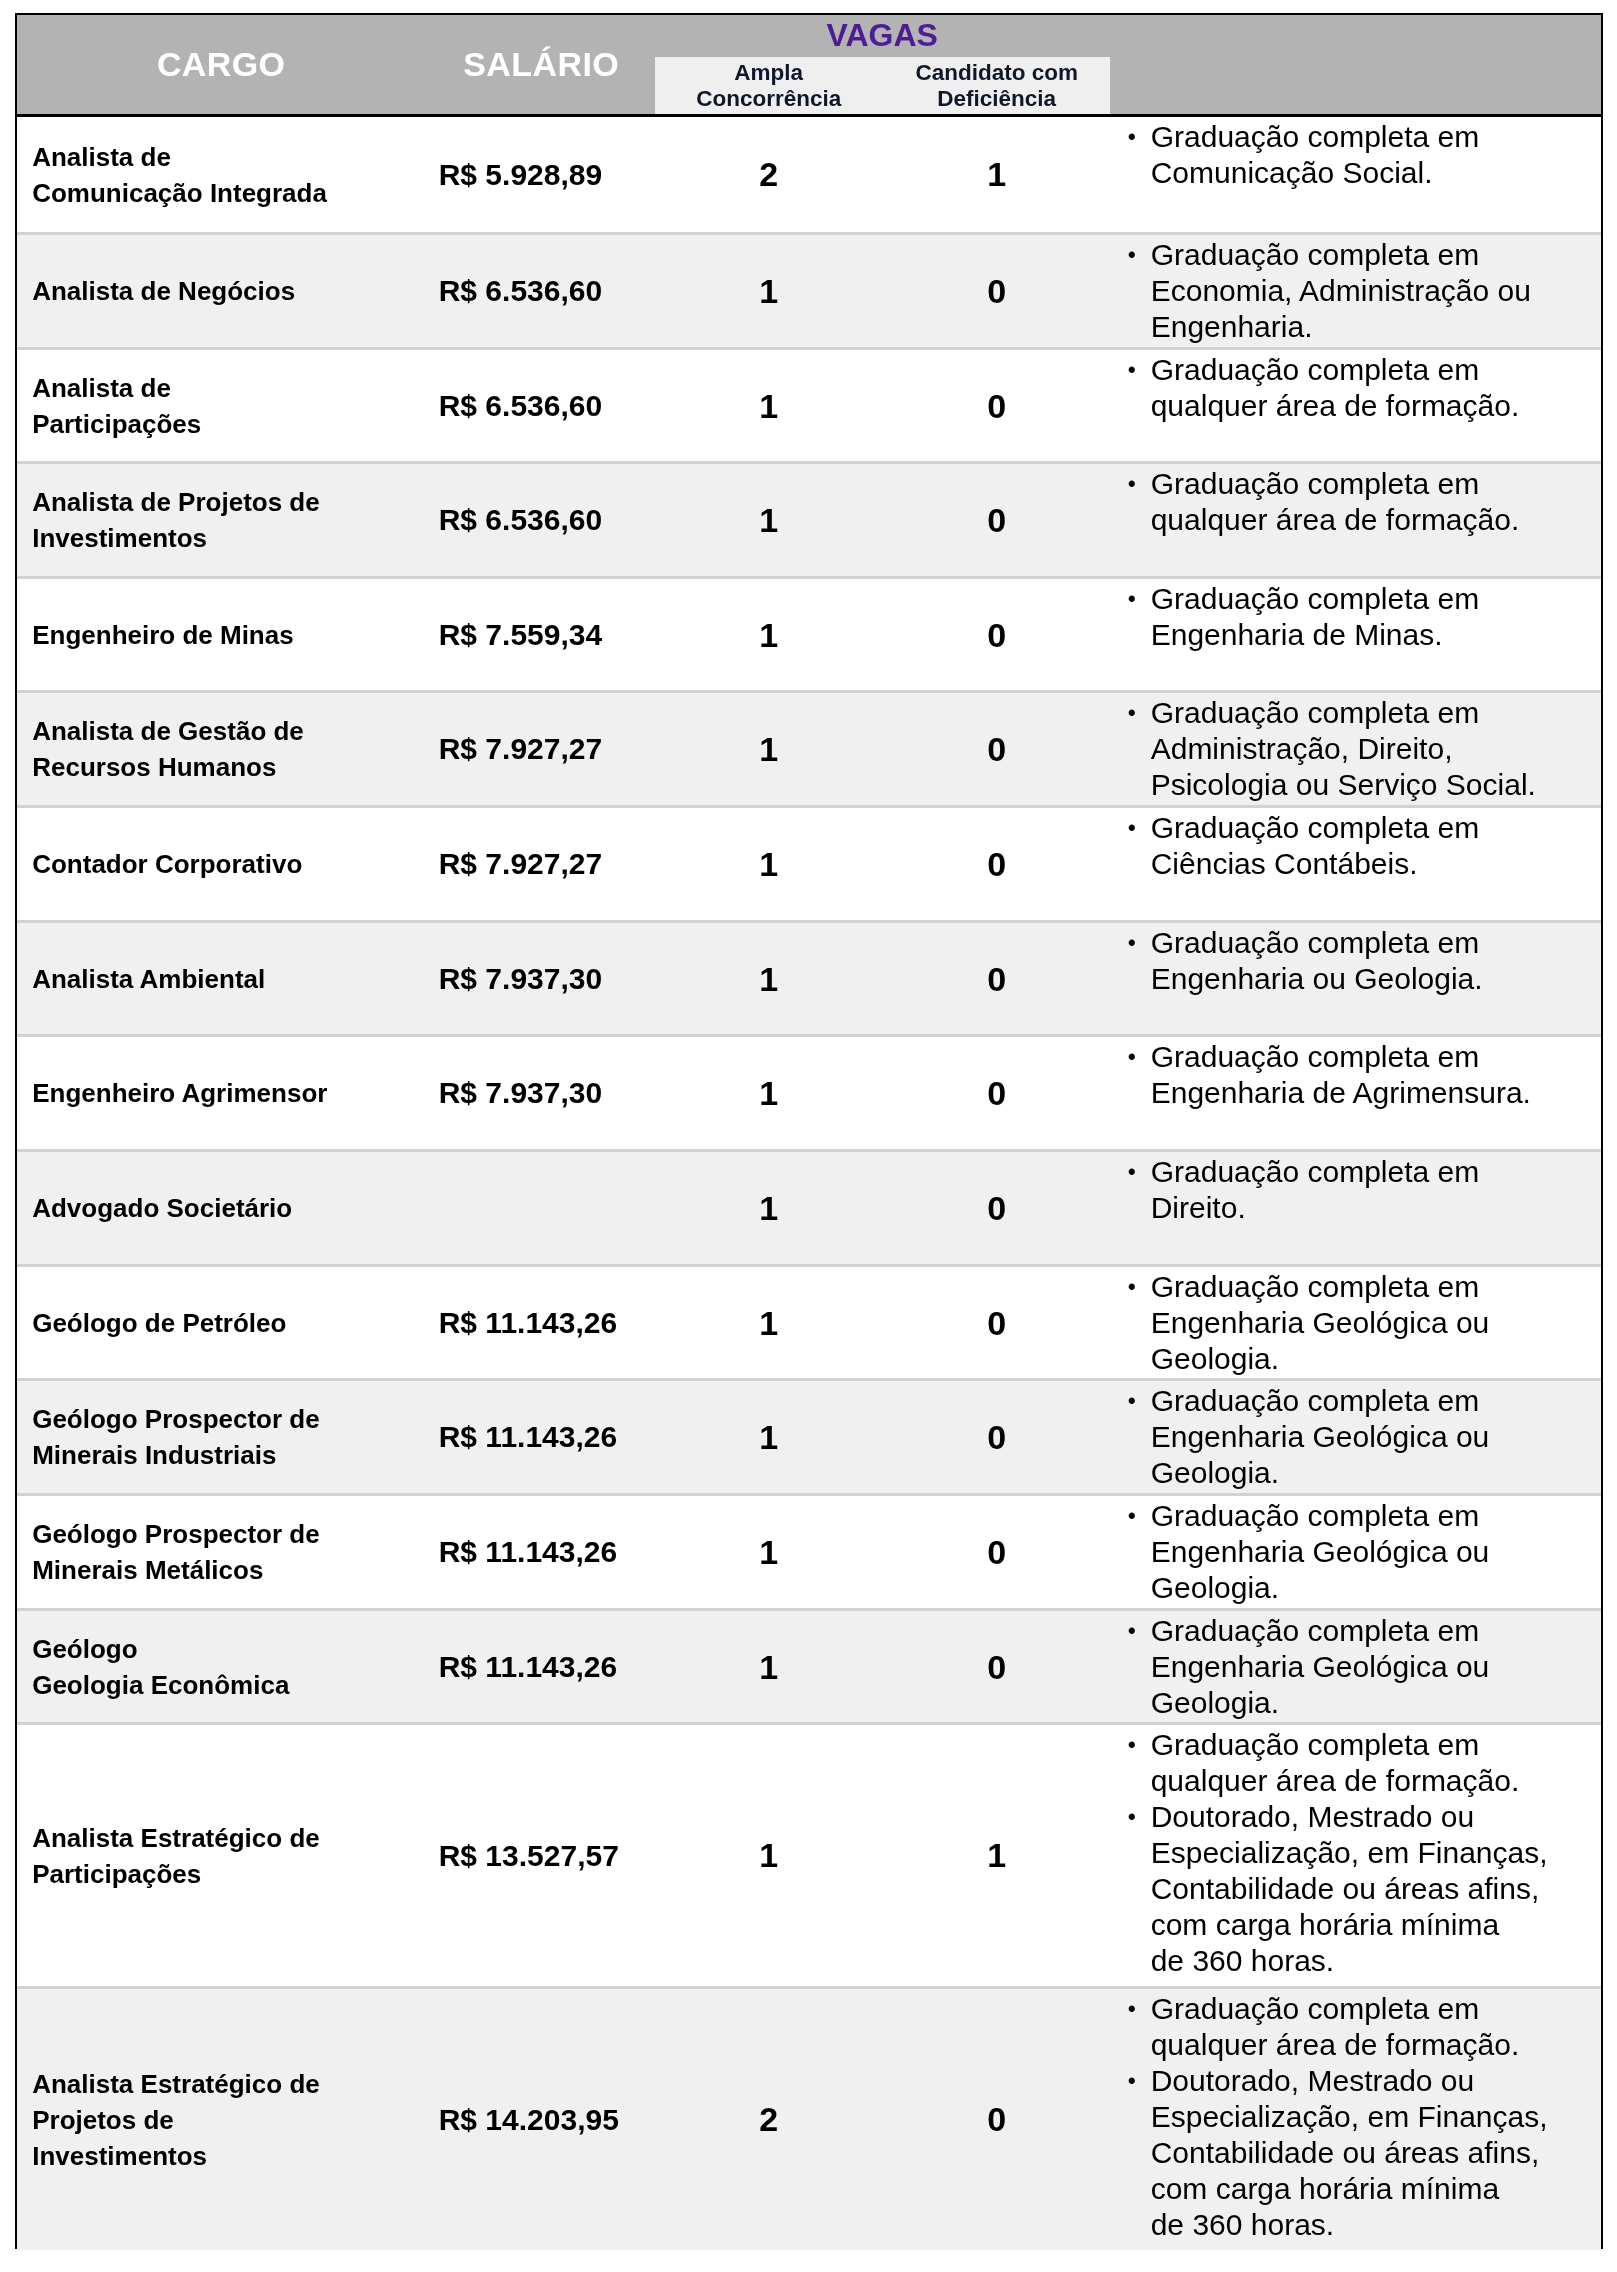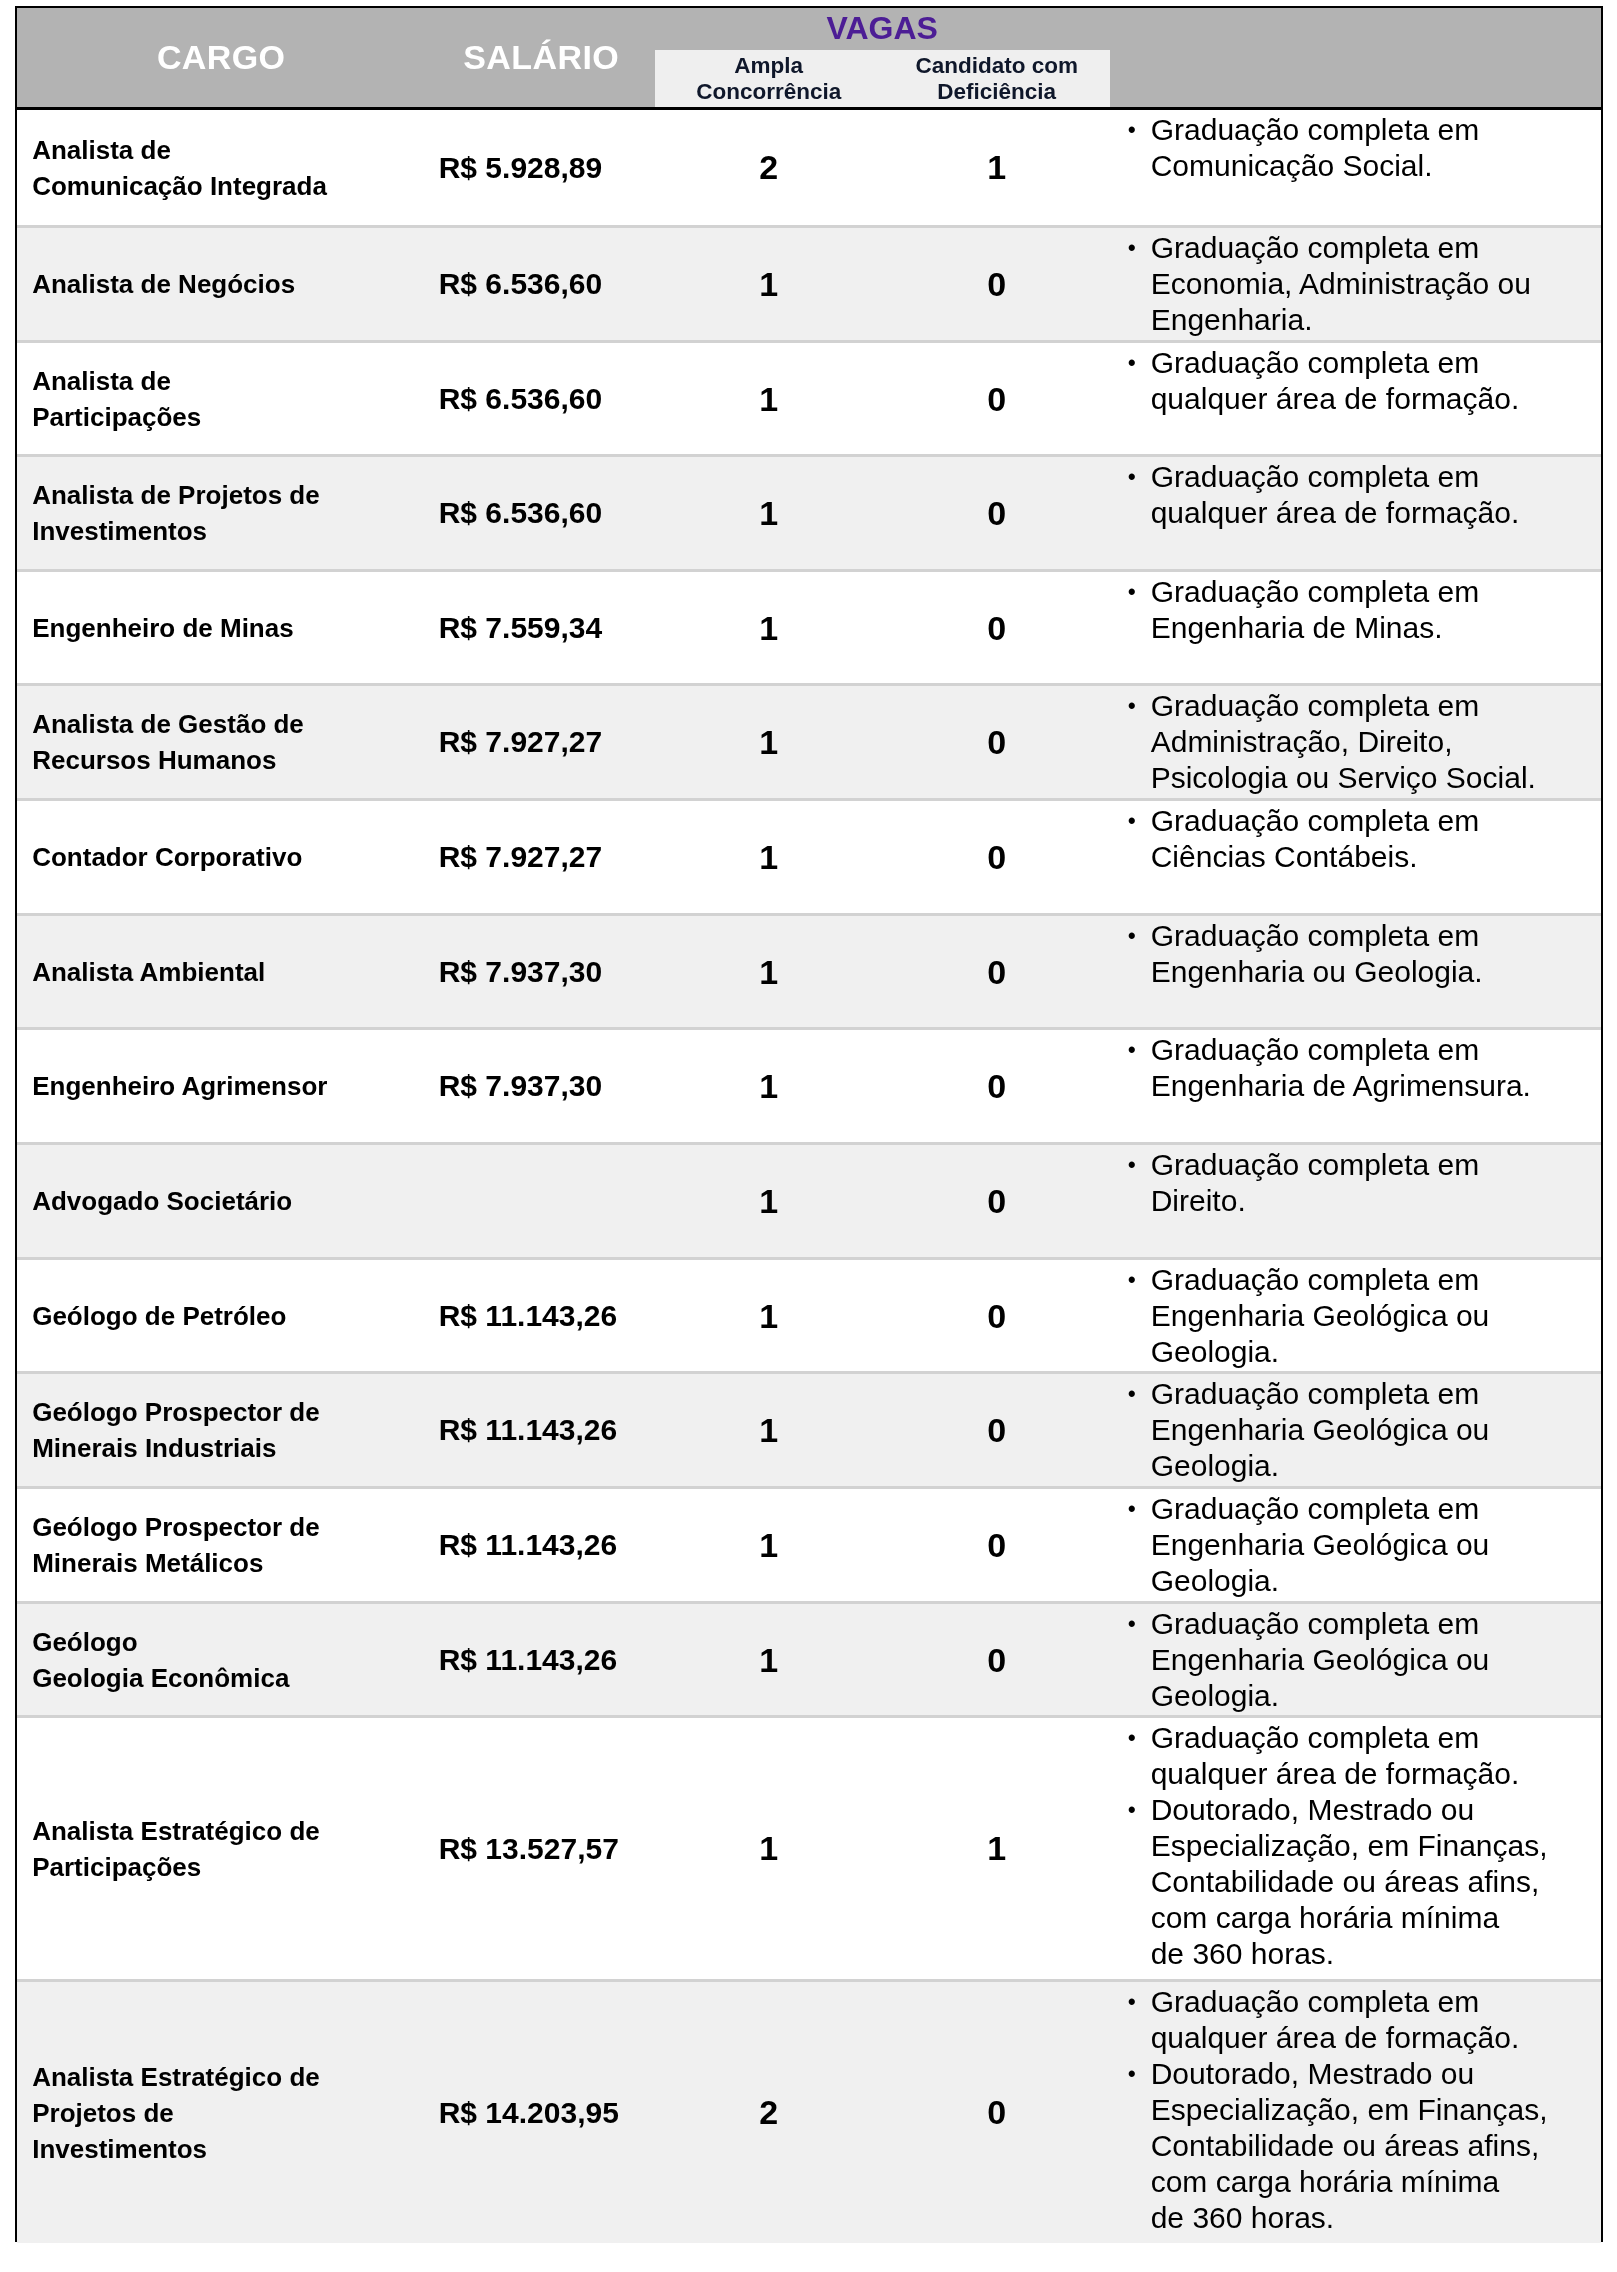--- a/index.html
+++ b/index.html
@@ -1,18 +1,18 @@
 <!DOCTYPE html>
 <html style="font-size:12.4px"><head>
 <meta charset="utf-8">
 <style>
   html, body { margin:0; padding:0; background:#ffffff; }
   body { width:1617px; height:2273px; position:relative; overflow:hidden;
          font-family:"Liberation Sans", sans-serif; color:#000; }
-  #tbl { position:absolute; left:14.7px; top:6px; width:1588px; height:2236px;
+  #tbl { position:absolute; left:14.7px; top:13px; width:1588px; height:2236px;
          border:2.3px solid #000; box-sizing:border-box; }
   .hdr { position:absolute; left:0; top:0; width:100%; height:102px; background:#b3b3b3;
          border-bottom:3.9px solid #000; box-sizing:border-box; }
   .hcol { position:absolute; top:0; height:98px; display:flex; align-items:center; justify-content:center;
           color:#fff; font-weight:bold; font-size:34px; letter-spacing:0.4px; }
   .vagas-title { position:absolute; top:0; height:40px; left:638px; width:455px;
                  display:flex; align-items:center; justify-content:center;
                  color:#4c1d95; font-weight:bold; font-size:32px; }
   .vagas-sub { position:absolute; top:42px; left:638px; width:455px; height:57px; background:#efefef; }
   .vsub { position:absolute; top:0; height:57px; width:228px; display:flex; align-items:center; justify-content:center;

